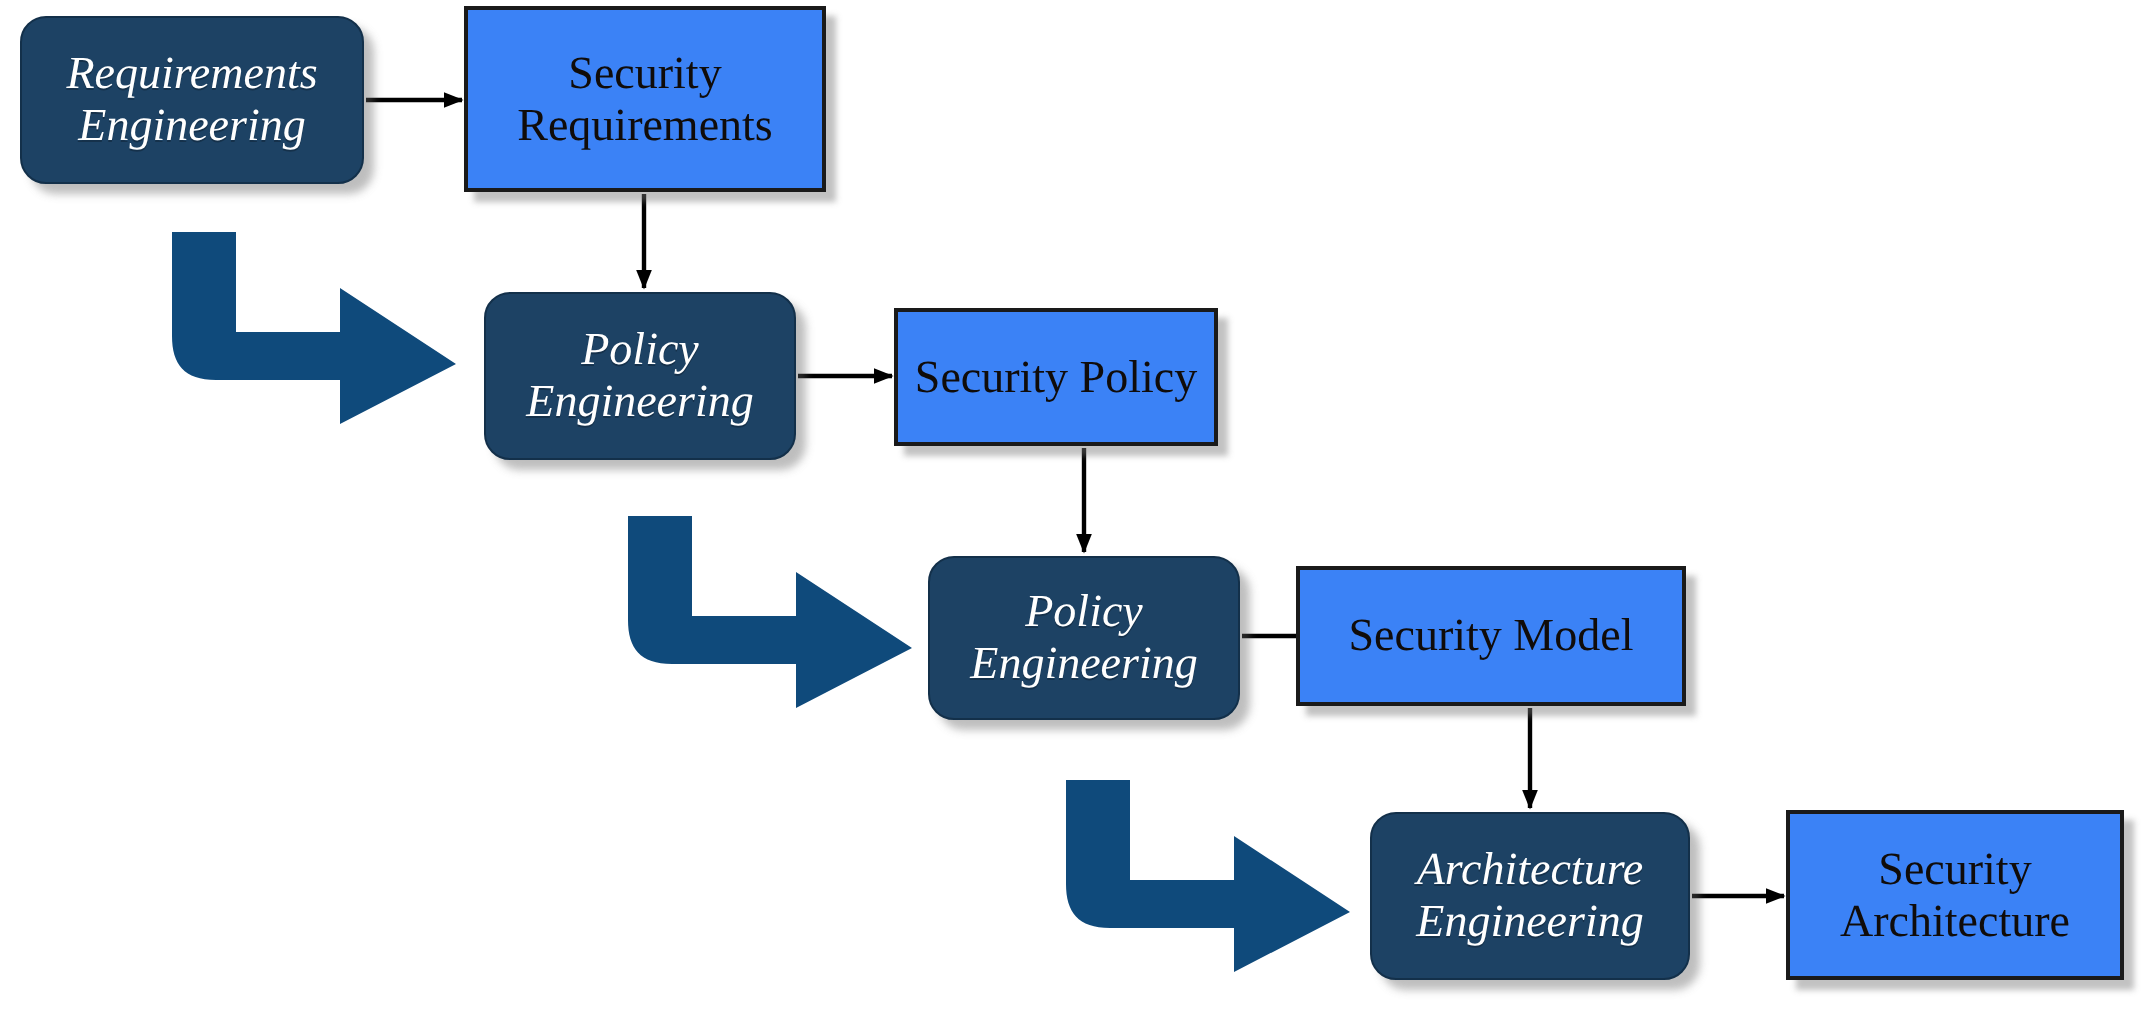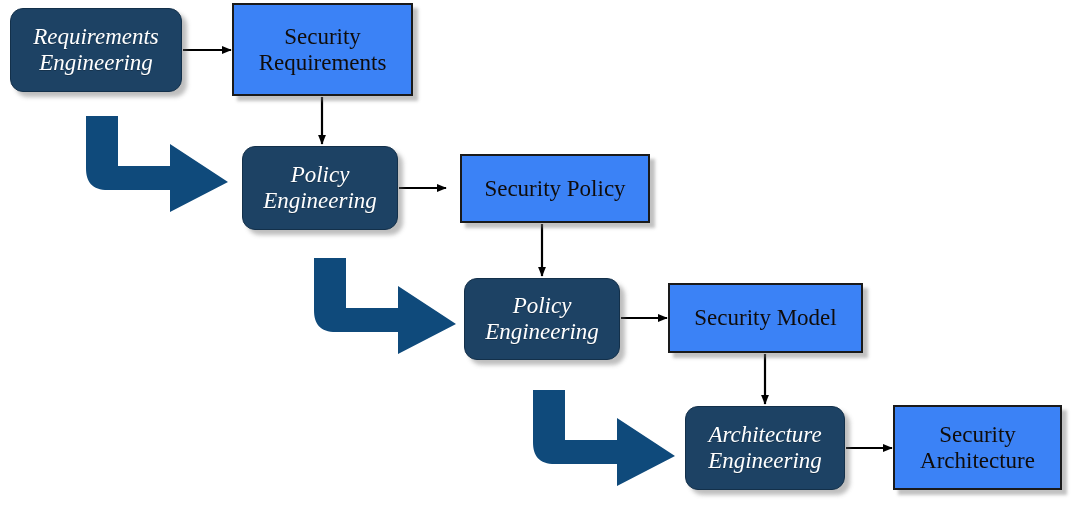--- a/index.html
+++ b/index.html
@@ -126,29 +126,29 @@
   </div>
 
   <div class="node artifact" style="left:232px; top:3px; width:181px; height:93px;">
     <span class="label"><span>Security</span><br><span>Requirements</span></span>
   </div>
 
   <div class="node process" style="left:242px; top:146px; width:156px; height:84px;font-style:italic;">
     <span class="label"><span>Policy</span><br><span>Engineering</span></span>
   </div>
 
-  <div class="node artifact" style="left:460px; top:154px; width:190px; height:69px;">
+  <div class="node artifact" style="left:447px; top:154px; width:162px; height:69px;">
     <span class="label">Security Policy</span>
   </div>
 
   <div class="node process" style="left:464px; top:278px; width:156px; height:82px;">
     <span class="label"><span>Policy</span><br><span>Engineering</span></span>
   </div>
 
-  <div class="node artifact" style="left:668px; top:283px; width:195px; height:70px;">
+  <div class="node artifact" style="left:648px; top:283px; width:195px; height:70px;">
     <span class="label">Security Model</span>
   </div>
 
   <div class="node process" style="left:685px; top:406px; width:160px; height:84px;">
     <span class="label"><span>Architecture</span><br><span>Engineering</span></span>
   </div>
 
   <div class="node artifact" style="left:893px; top:405px; width:169px; height:85px;">
     <span class="label"><span>Security</span><br><span>Architecture</span></span>
   </div>

